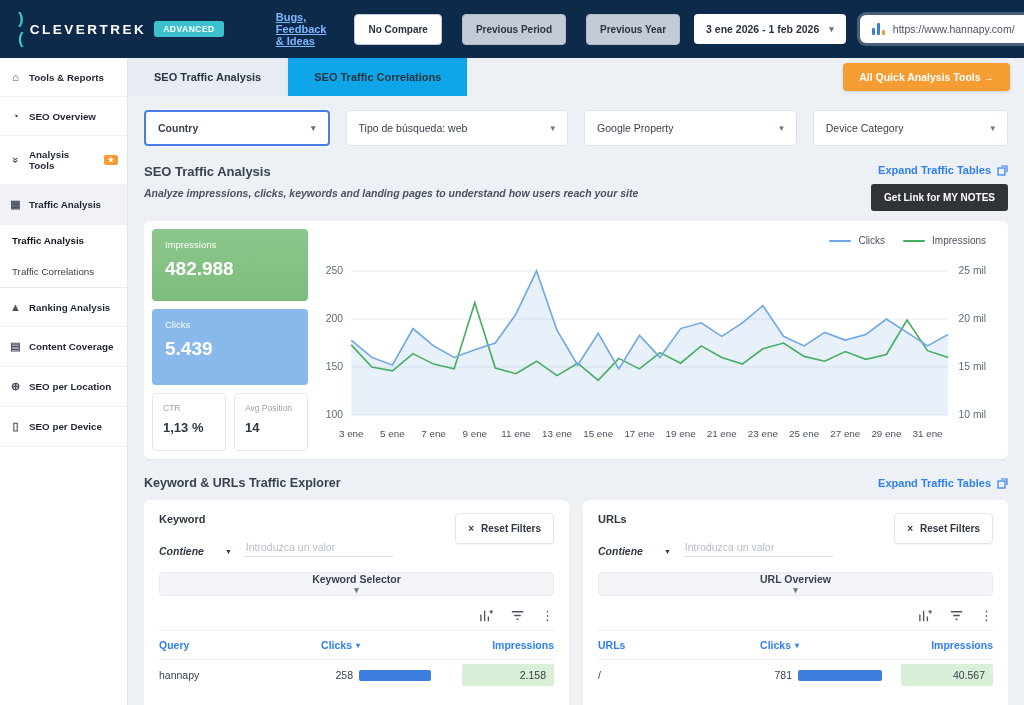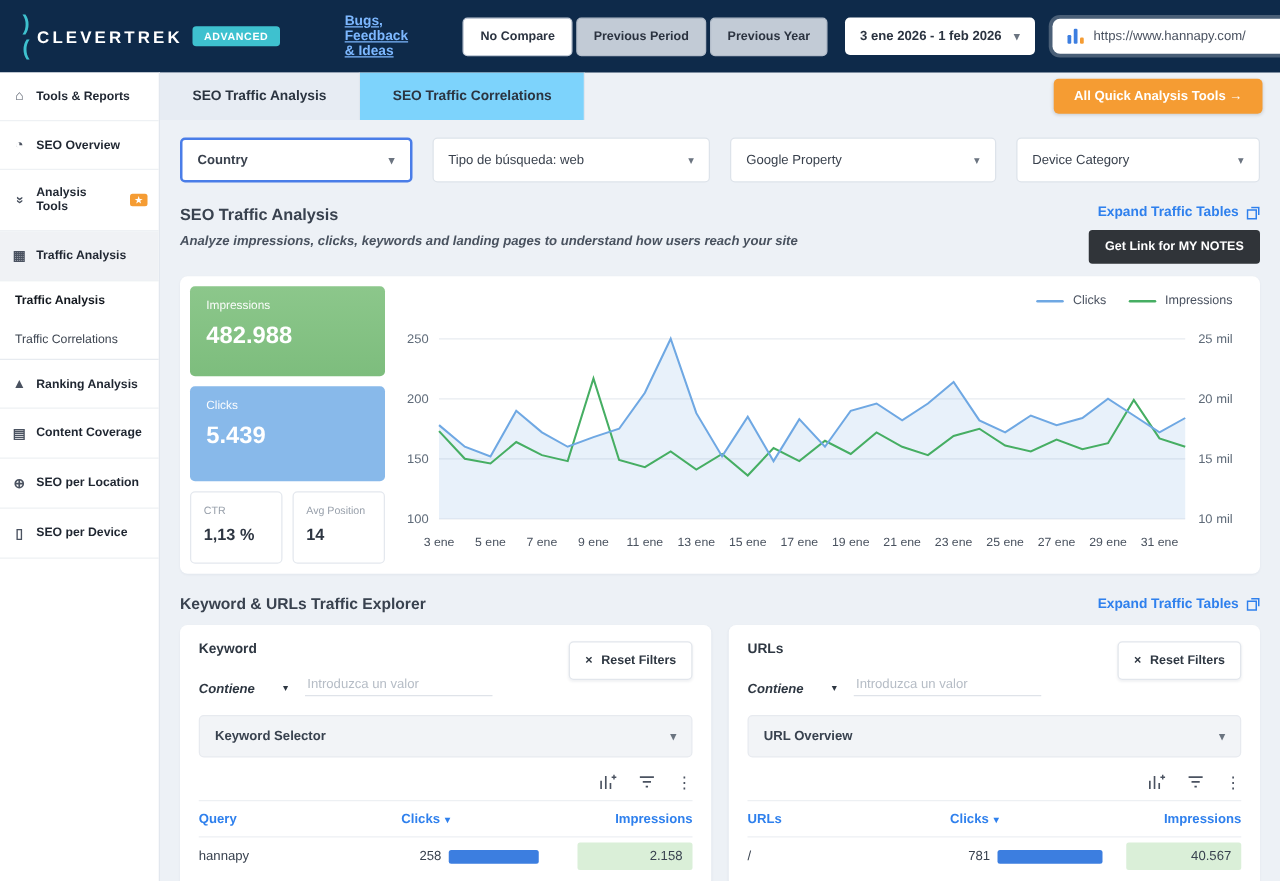--- a/index.html
+++ b/index.html
@@ -6,21 +6,21 @@
   html,body { width:1024px; height:705px; overflow:hidden; }
   body { font-family:"Liberation Sans", sans-serif; background:var(--page-bg,#edf1f6); color:#2b3340; }
 
   
   .topbar { height:58px; background:var(--navy,#0e2a4a); display:flex; align-items:center; padding:0 18px; gap:14px; }
   .logo { display:flex; align-items:center; gap:8px; }
   .logo-glyph { color:var(--teal,#3ec1cf); font-weight:bold; font-size:17px; letter-spacing:-2px; }
   .brand { color:#fff; font-weight:bold; font-size:13.5px; letter-spacing:2.5px; }
   .adv-badge { background:var(--teal,#3ec1cf); color:#fff; font-size:8.5px; font-weight:bold; padding:3px 9px; border-radius:3px; letter-spacing:0.5px; }
   .feedback-link { color:#7db8ff; font-size:11px; font-weight:bold; text-decoration:underline; margin-left:38px; cursor:pointer; }
-  .compare-group { display:flex; gap:3px; margin-left:30px; }
+  .compare-group { display:flex; gap:20px; margin-left:14px; }
   .cmp-btn { font-family:inherit; font-size:10px; font-weight:bold; color:#2b3340; border:1px solid #c3ccd8; border-radius:4px; padding:9px 13px; cursor:pointer; background:#fff; white-space:nowrap; }
   .cmp-btn.gray { background:#c2cbd6; border-color:#b3bdca; }
   .date-picker { background:#fff; border-radius:4px; padding:9px 12px; font-size:10.5px; font-weight:bold; display:flex; align-items:center; gap:10px; cursor:pointer; white-space:nowrap; }
   .prop-picker { background:#fff; border-radius:6px; padding:8px 12px; display:flex; align-items:center; gap:8px; min-width:196px; cursor:pointer; box-shadow:0 0 0 3px rgba(255,255,255,0.25); }
   .prop-icon { display:inline-flex; align-items:flex-end; gap:2px; height:12px; }
   .prop-icon i { display:block; width:3px; border-radius:1px; background:var(--bar-blue,#3c7ee0); }
   .prop-icon .b1 { height:7px; } .prop-icon .b2 { height:12px; } .prop-icon .b3 { height:5px; background:var(--accent-orange,#f59c33); }
   .prop-url { font-size:10.5px; color:#4a5260; flex:1; }
   .caret { color:#6b7480; font-size:9px; }
 
@@ -33,21 +33,21 @@
   .rot90 { display:inline-block; transform:rotate(90deg); }
   .side-badge { background:var(--accent-orange,#f59c33); color:#fff; font-size:7px; border-radius:2px; padding:1px 4px; margin-left:2px; }
   .side-sub { padding:10px 12px; font-size:9.8px; color:#3c4450; cursor:pointer; }
   .side-sub.active { font-weight:bold; color:#13181f; }
   .side-divider { border-bottom:1px solid #e7ebf0; }
 
   .main { flex:1; overflow:hidden; }
 
   
   .tabbar { display:flex; align-items:center; height:38px; }
-  .tab { height:38px; line-height:38px; padding:0 26px; font-size:11px; font-weight:bold; color:#2b3440; background:#7dd3fc; border-right:1px solid #e1e6ed; cursor:pointer; }
+  .tab { height:38px; line-height:38px; padding:0 26px; font-size:11px; font-weight:bold; color:#2b3440; background:#0ea5e9; border-right:1px solid #e1e6ed; cursor:pointer; }
   .tab.active { background:#e7ecf3; }
   .tab-fill { flex:1; }
   .quick-btn { font-family:inherit; background:var(--accent-orange,#f59c33); color:#fff; border:none; border-radius:4px; font-size:10.5px; font-weight:bold; padding:8px 16px; margin-right:14px; cursor:pointer; box-shadow:0 1px 3px rgba(0,0,0,0.15);margin-left:44px; }
 
   
   .filters { display:flex; gap:16px; padding:14px 16px 10px; }
   .filter { background:#fff; border:1px solid #dde3ea; border-radius:4px; height:36px; display:flex; align-items:center; justify-content:space-between; padding:0 12px; font-size:10.5px; color:#39414d; cursor:pointer; }
   .filter.focused { border:2px solid #4a7de8; font-weight:bold; }
   .f1 { width:190px; } .f2 { width:228px; } .f3 { width:218px; } .f4 { width:200px; }
 
@@ -84,21 +84,21 @@
   .panel { flex:1; background:#fff; border-radius:6px; padding:13px 15px; height:210px; box-shadow:0 1px 2px rgba(20,40,70,0.05); }
   .panel-top { display:flex; justify-content:space-between; align-items:flex-start; }
   .panel-label { font-size:11px; font-weight:bold; color:#2e3742; }
   .cond-row { display:flex; align-items:flex-end; gap:12px; margin-top:13px; }
   .cond { font-size:10.5px; font-weight:bold; color:#2e3742; display:flex; align-items:center; gap:21px; cursor:pointer;font-style:italic; }
   .cond .solid-caret { font-size:7px; color:#2e3742; }
   .val-input { font-family:inherit; border:none; border-bottom:1px solid #dfe3e9; font-size:10.5px; padding:3px 2px; width:150px; color:#39414d; outline:none; background:transparent; }
   .val-input::placeholder { color:#b6bdc6; }
   .reset-btn { font-family:inherit; display:flex; align-items:center; gap:7px; background:#fff; border:1px solid #e2e6ec; border-radius:4px; padding:9px 12px; font-size:10px; font-weight:bold; color:#2e3742; cursor:pointer; box-shadow:0 1px 2px rgba(20,40,70,0.06); }
   .reset-x { font-size:10px; }
-  .selector { margin-top:15px; background:#f2f4f7; border:1px solid #e7eaef; border-radius:4px; padding:10px 12px; font-size:10.5px; font-weight:bold; color:#39424f; display:flex; justify-content:space-between; align-items:center; cursor:pointer; }
+  .selector { margin-top:15px; background:#f2f4f7; border:1px solid #e7eaef; border-radius:4px; padding:0 12px; font-size:10.5px; font-weight:bold; color:#39424f; display:flex; justify-content:space-between; align-items:center; cursor:pointer;flex-direction:column; }
   .icons-row { display:flex; justify-content:flex-end; align-items:center; gap:16px; margin-top:10px; height:18px; }
   .tool-ico { cursor:pointer; display:inline-flex; }
   .kebab { font-size:13px; color:#4a5260; cursor:pointer; }
   .tbl-head { display:flex; align-items:center; border-top:1px solid #edf0f3; border-bottom:1px solid #edf0f3; padding:8px 0; margin-top:6px; color:var(--link-blue,#2f80ed); font-size:10.5px; font-weight:bold; }
   .tbl-row { display:flex; align-items:center; padding:4px 0; font-size:10.5px; color:#39424f; cursor:pointer; }
   .col-q { flex:1.15; }
   .col-c { flex:1; display:flex; align-items:center; }
   .col-i { width:92px; text-align:right; }
   .sort-caret { color:var(--link-blue,#2f80ed); font-size:8px; margin-left:4px; }
   .num { width:32px; text-align:right; margin-right:6px; }

